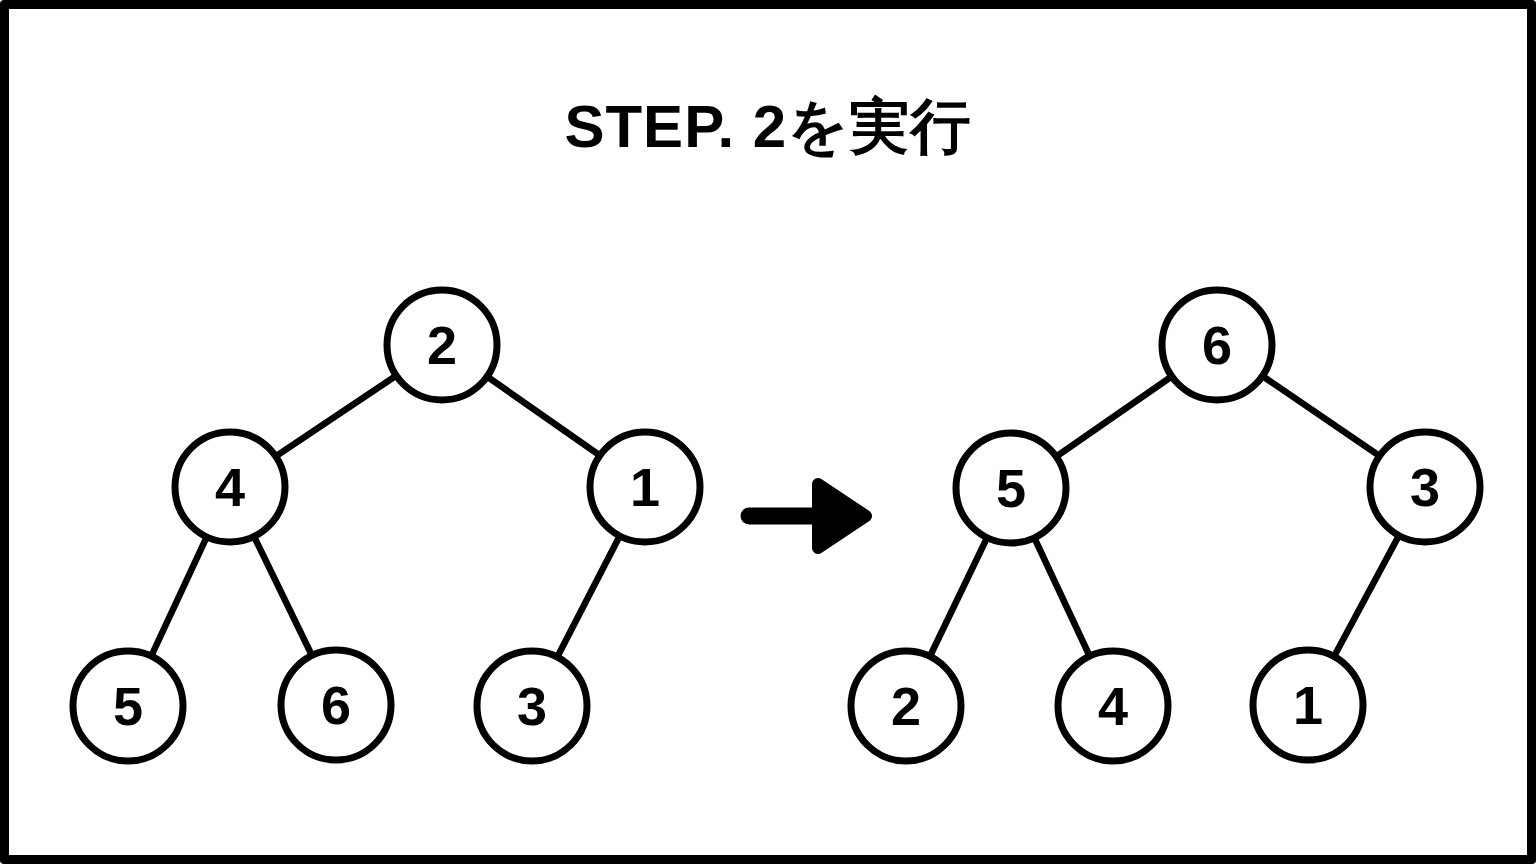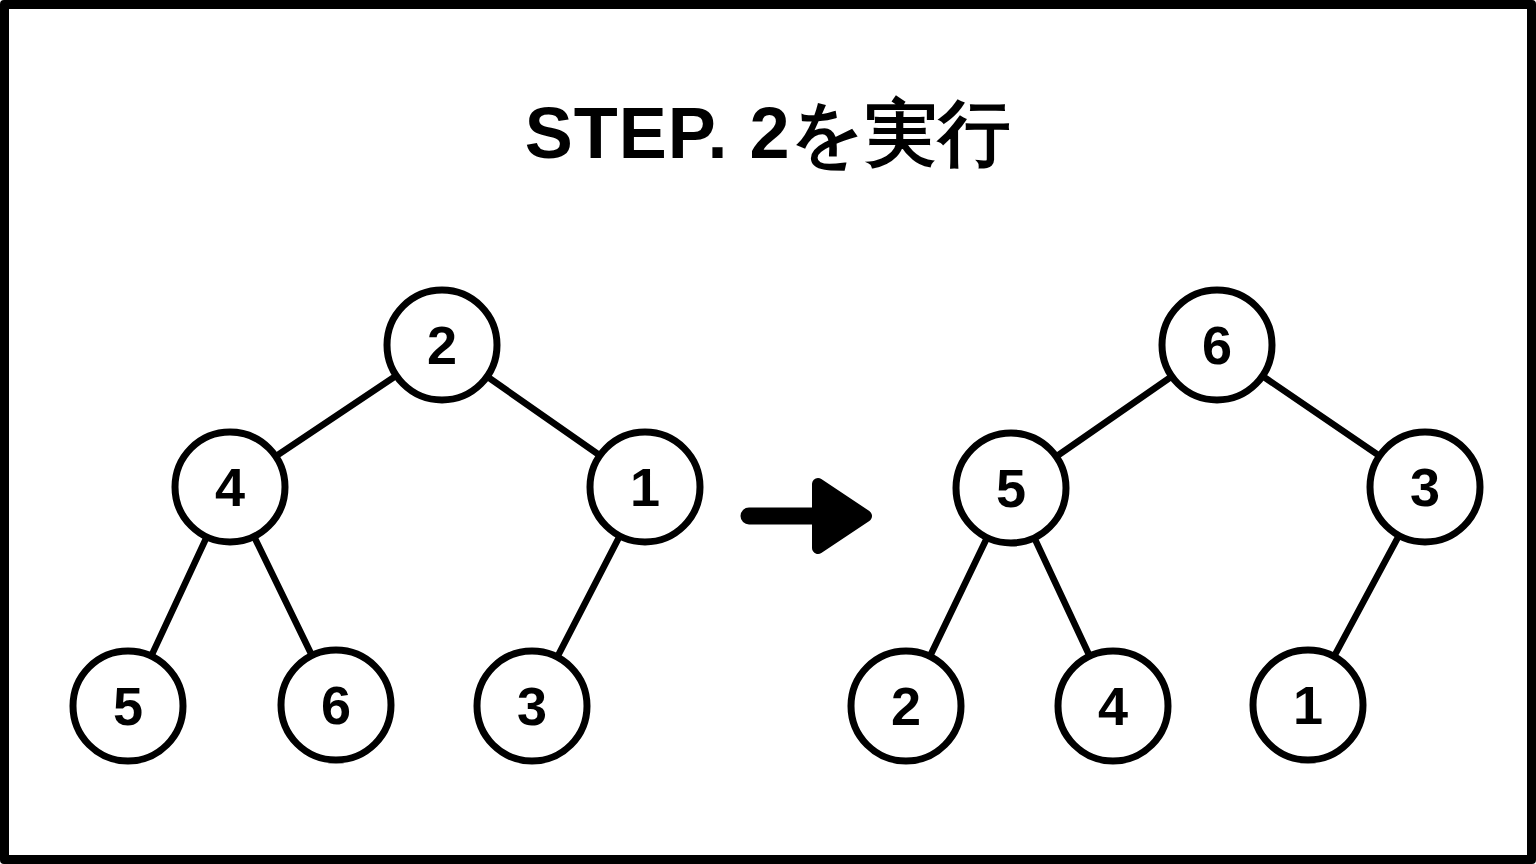--- a/index.html
+++ b/index.html
@@ -20,21 +20,21 @@
     border: 9px solid #000000;
     border-radius: 4px;
   }
   .page-title {
     position: absolute;
     left: 0;
     right: 0;
     top: 88px;
     margin: 0;
     text-align: center;
-    font-size: 72px;
+    font-size: 60px;
     line-height: 1.0;
     font-weight: 700;
     letter-spacing: 1px;
     color: #000000;
     white-space: nowrap;
   }
   .diagram-svg {
     position: absolute;
     left: 0;
     top: 0;

